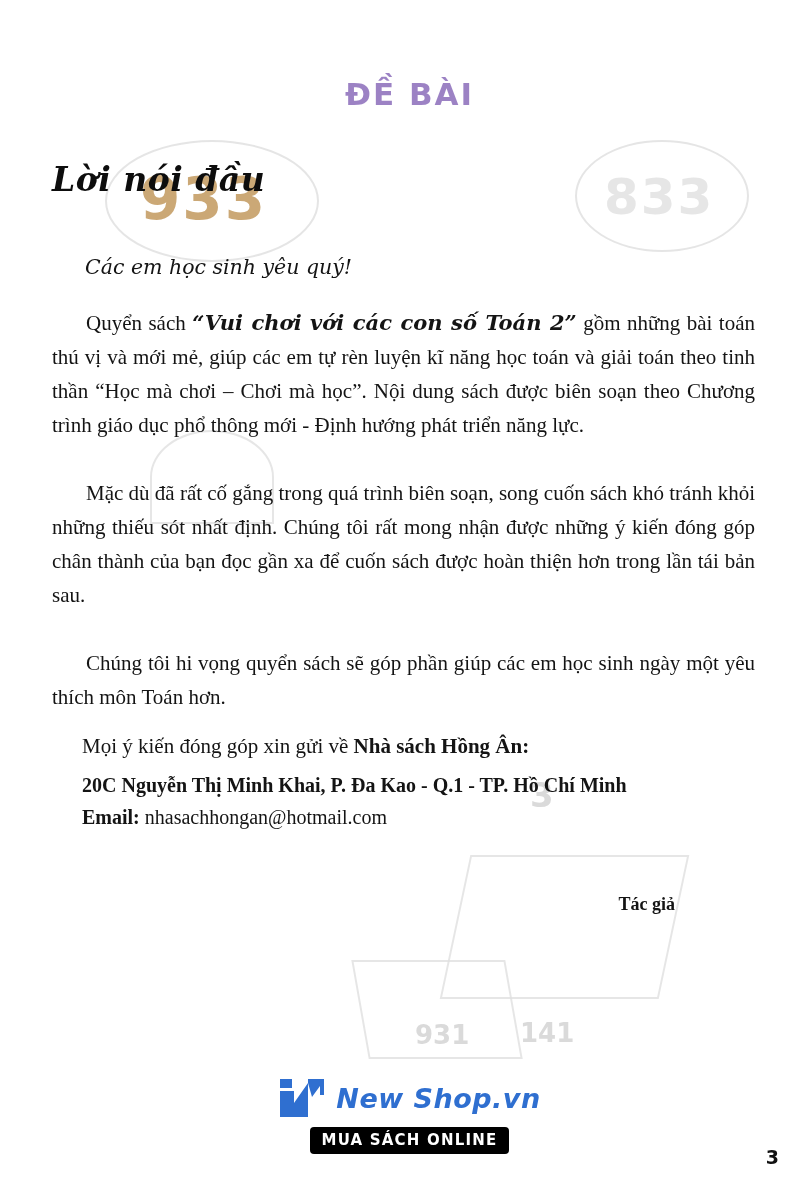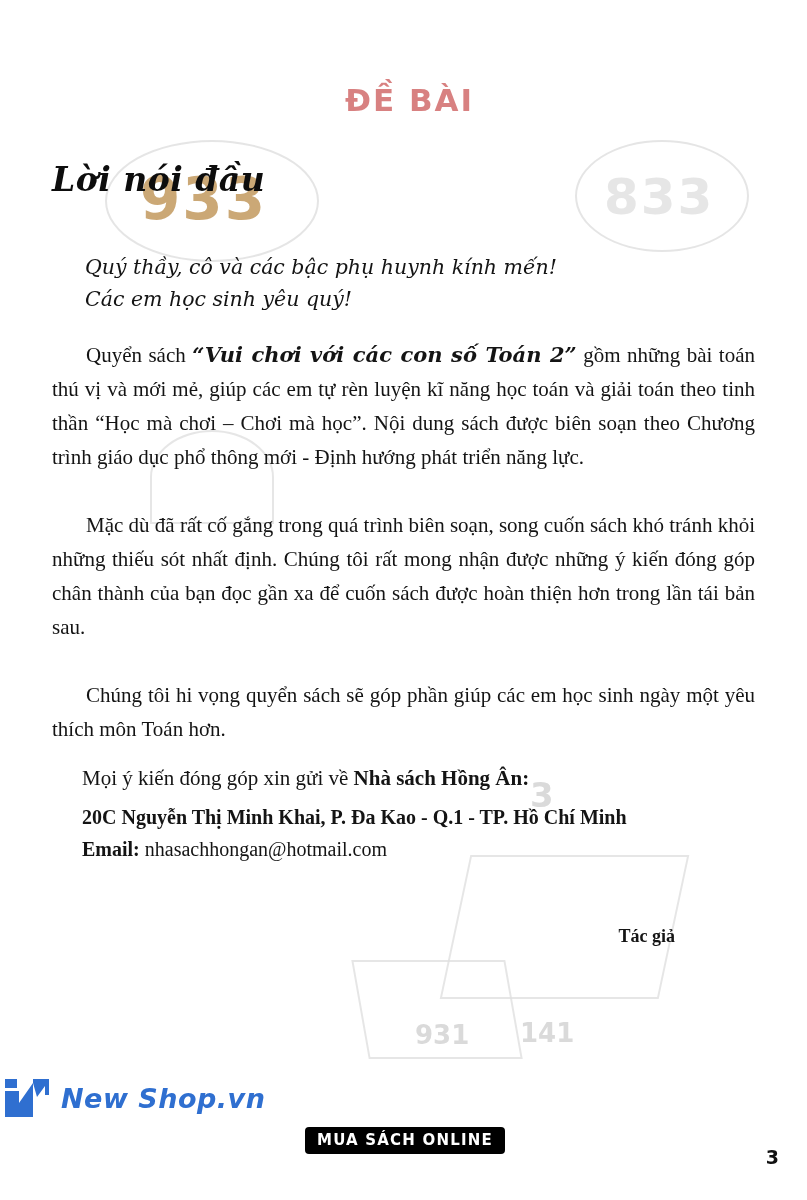--- a/index.html
+++ b/index.html
@@ -27,23 +27,23 @@
     position: absolute;
     color: #cfcfcf;
     opacity: .55;
     font-family: "DejaVu Sans", sans-serif;
     font-weight: 700;
     letter-spacing: 2px;
     white-space: nowrap;
   }
   .ghost-title {
     left: 345px;
-    top: 82px;
+    top: 76px;
     font-size: 31px;
-    color: #b91c1c;
+    color: #4c1d95;
   }
   .ghost-num-left {
     left: 140px;
     top: 165px;
     font-size: 58px;
     color: #a16207;
   }
   .ghost-num-right {
     left: 604px;
     top: 168px;
@@ -170,24 +170,25 @@
     text-align: right;
     font-weight: 700;
     font-size: 18px;
     margin-top: 62px;
     padding-right: 80px;
   }
 
   
   .footer-logo {
     position: absolute;
-    left: 3px;
+    left: 12px;
     right: 0;
     bottom: 46px;
     z-index: 3;
+    text-align: center;
   }
   .logo-row {
     display: inline-flex;
     align-items: center;
     gap: 6px;
   }
   .logo-mark {
     width: 52px;
     height: 42px;
     display: block;
@@ -240,21 +241,20 @@
   <div class="ghost-small gs1">931</div>
   <div class="ghost-small gs2">141</div>
   <div class="ghost-small gs3">3</div>
 </div>
 
 <div class="page">
 
   <h1 class="doc-title">Lời nói đầu</h1>
 
   <div class="salutation">
-    <div>Quý thầy, cô và các bậc phụ huynh kính mến!</div>
     <div>Các em học sinh yêu quý!</div>
   </div>
 
   <p class="body-par"><span>Quyển sách </span><span class="book-name">“Vui chơi với các con số Toán 2”</span><span> gồm những bài toán thú vị và mới mẻ, giúp các em tự rèn luyện kĩ năng học toán và giải toán theo tinh thần “Học mà chơi – Chơi mà học”. Nội dung sách được biên soạn theo Chương trình giáo dục phổ thông mới - Định hướng phát triển năng lực.</span></p>
 
   <p class="body-par">Mặc dù đã rất cố gắng trong quá trình biên soạn, song cuốn sách khó tránh khỏi những thiếu sót nhất định. Chúng tôi rất mong nhận được những ý kiến đóng góp chân thành của bạn đọc gần xa để cuốn sách được hoàn thiện hơn trong lần tái bản sau.</p>
 
   <p class="body-par">Chúng tôi hi vọng quyển sách sẽ góp phần giúp các em học sinh ngày một yêu thích môn Toán hơn.</p>
 
   <div class="contact-block">

